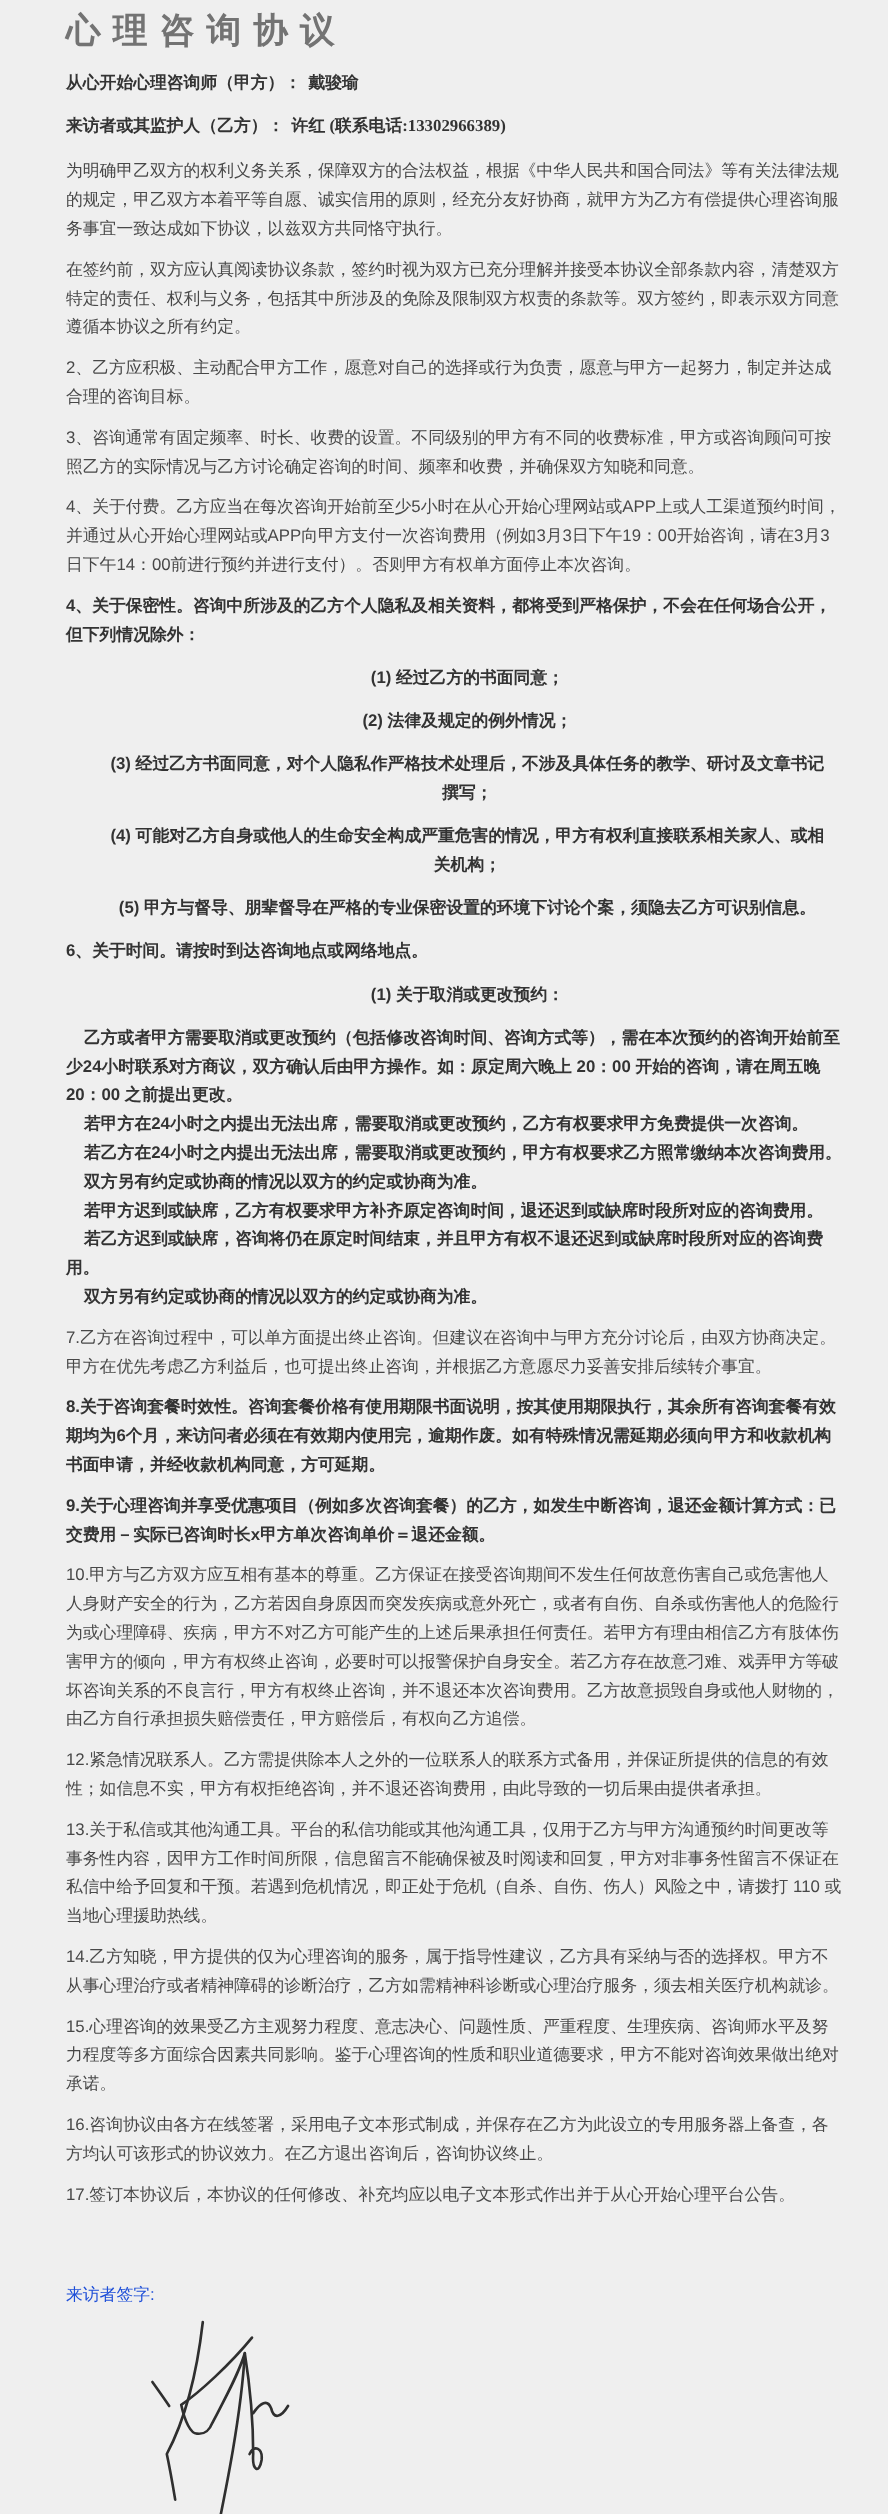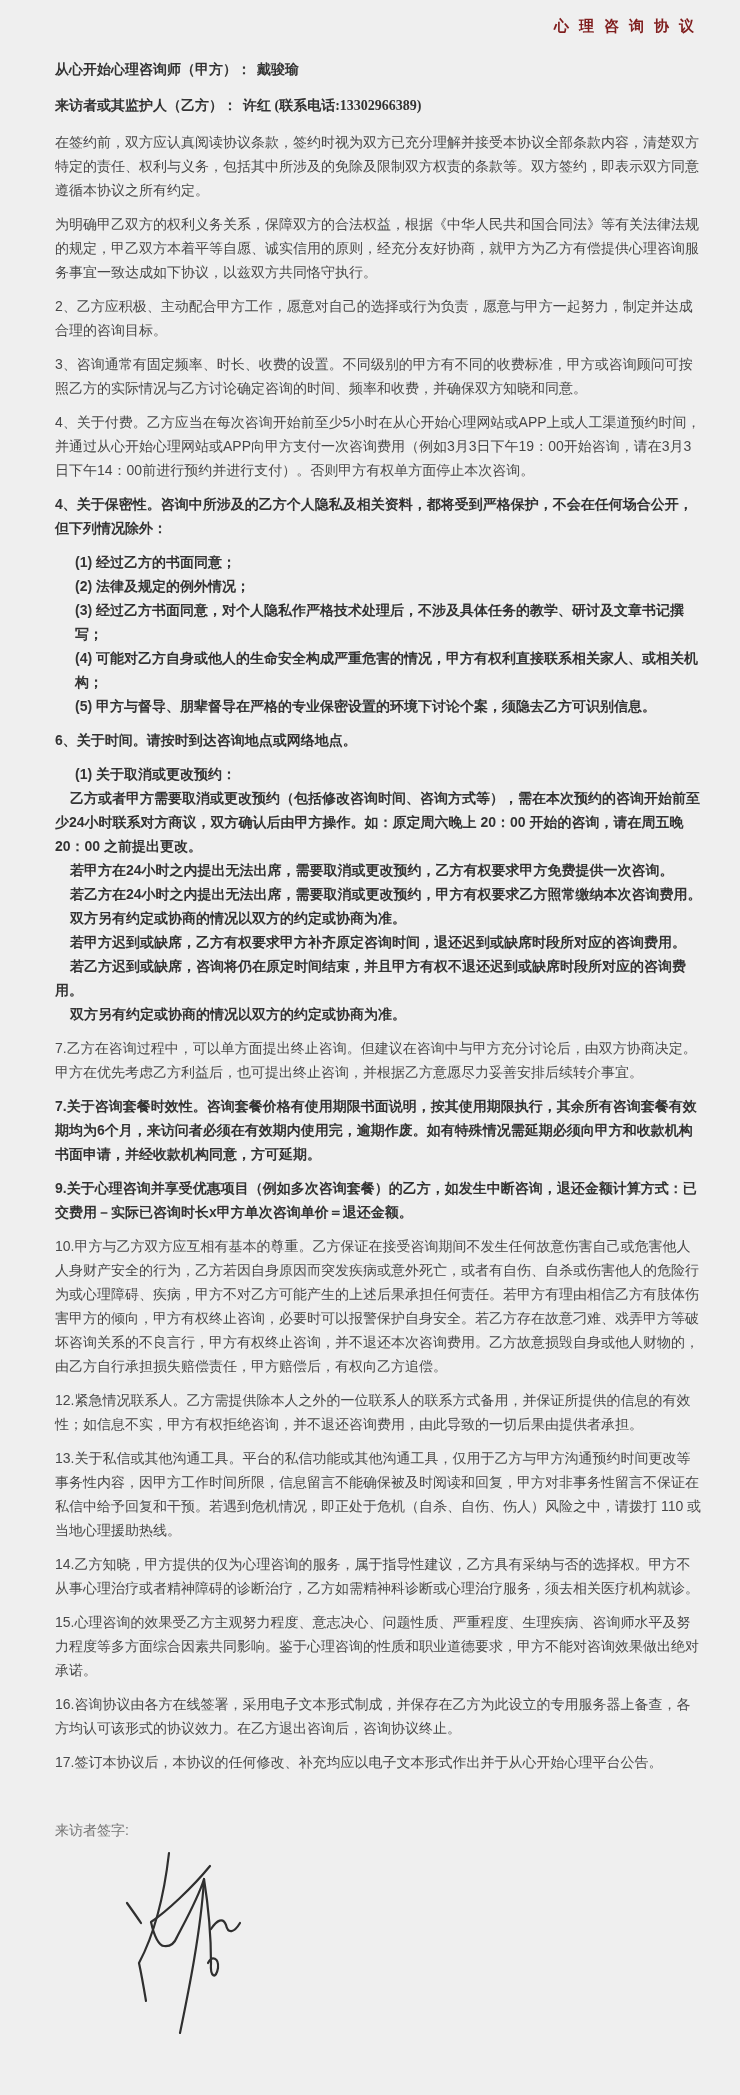--- a/index.html
+++ b/index.html
@@ -15,51 +15,52 @@
     box-sizing: border-box;
     width: 740px;
     min-height: 2095px;
     padding: 6px 36px 26px 55px;
     color: #484848;
     font-size: 14px;
     line-height: 24px;
   }
   h1.title {
     margin: 8px 0 20px 0;
-    text-align: right;
-    font-size: 15px;
+    text-align: left;
+    font-size: 29px;
     letter-spacing: 10px;
     font-weight: 700;
-    color: #7f1d1d;
+    color: #737373;
   }
   p.party {
     margin: 12px 0;
     font-weight: 700;
     color: #333333;
     font-family: Liberation Serif, serif;
   }
   p.party .party-value { margin-left: 6px; }
   #agreement-body p {
     margin: 10px 0;
   }
   #agreement-body p.item {
-    margin: 0;
+    margin: 12px;
     padding-left: 20px;
+    text-align: center;
   }
   #agreement-body p.sub {
     margin: 0;
     text-indent: 15px;
   }
   #agreement-body p.bold {
     font-weight: 700;
     color: #333333;
   }
   .sig-label {
-    margin-top: 44px;
-    color: #737373;
+    margin-top: 60px;
+    color: #1d4ed8;
   }
   svg.signature {
     display: block;
     margin: 4px 0 0 56px;
   }
   svg.signature path {
     fill: none;
     stroke: #2f2f2f;
     stroke-width: 2.2;
     stroke-linecap: round;
@@ -71,42 +72,42 @@
 
 <div class="doc">
 
   <h1 class="title">心理咨询协议</h1>
 
   <p class="party"><span>从心开始心理咨询师（甲方）：</span><span class="party-value">戴骏瑜</span></p>
 
   <p class="party"><span>来访者或其监护人（乙方）：</span><span class="party-value">许红 (联系电话:13302966389)</span></p>
 
   <div id="agreement-body">
+      <p class="">为明确甲乙双方的权利义务关系，保障双方的合法权益，根据《中华人民共和国合同法》等有关法律法规的规定，甲乙双方本着平等自愿、诚实信用的原则，经充分友好协商，就甲方为乙方有偿提供心理咨询服务事宜一致达成如下协议，以兹双方共同恪守执行。</p>
       <p class="">在签约前，双方应认真阅读协议条款，签约时视为双方已充分理解并接受本协议全部条款内容，清楚双方特定的责任、权利与义务，包括其中所涉及的免除及限制双方权责的条款等。双方签约，即表示双方同意遵循本协议之所有约定。</p>
-      <p class="">为明确甲乙双方的权利义务关系，保障双方的合法权益，根据《中华人民共和国合同法》等有关法律法规的规定，甲乙双方本着平等自愿、诚实信用的原则，经充分友好协商，就甲方为乙方有偿提供心理咨询服务事宜一致达成如下协议，以兹双方共同恪守执行。</p>
       <p class="">2、乙方应积极、主动配合甲方工作，愿意对自己的选择或行为负责，愿意与甲方一起努力，制定并达成合理的咨询目标。</p>
       <p class="">3、咨询通常有固定频率、时长、收费的设置。不同级别的甲方有不同的收费标准，甲方或咨询顾问可按照乙方的实际情况与乙方讨论确定咨询的时间、频率和收费，并确保双方知晓和同意。</p>
       <p class="">4、关于付费。乙方应当在每次咨询开始前至少5小时在从心开始心理网站或APP上或人工渠道预约时间，并通过从心开始心理网站或APP向甲方支付一次咨询费用（例如3月3日下午19：00开始咨询，请在3月3日下午14：00前进行预约并进行支付）。否则甲方有权单方面停止本次咨询。</p>
       <p class="bold ">4、关于保密性。咨询中所涉及的乙方个人隐私及相关资料，都将受到严格保护，不会在任何场合公开，但下列情况除外：</p>
       <p class="bold item">(1) 经过乙方的书面同意；</p>
       <p class="bold item">(2) 法律及规定的例外情况；</p>
       <p class="bold item">(3) 经过乙方书面同意，对个人隐私作严格技术处理后，不涉及具体任务的教学、研讨及文章书记撰写；</p>
       <p class="bold item">(4) 可能对乙方自身或他人的生命安全构成严重危害的情况，甲方有权利直接联系相关家人、或相关机构；</p>
       <p class="bold item">(5) 甲方与督导、朋辈督导在严格的专业保密设置的环境下讨论个案，须隐去乙方可识别信息。</p>
       <p class="bold ">6、关于时间。请按时到达咨询地点或网络地点。</p>
       <p class="bold item">(1) 关于取消或更改预约：</p>
       <p class="bold sub">乙方或者甲方需要取消或更改预约（包括修改咨询时间、咨询方式等），需在本次预约的咨询开始前至少24小时联系对方商议，双方确认后由甲方操作。如：原定周六晚上 20：00 开始的咨询，请在周五晚 20：00 之前提出更改。</p>
       <p class="bold sub">若甲方在24小时之内提出无法出席，需要取消或更改预约，乙方有权要求甲方免费提供一次咨询。</p>
       <p class="bold sub">若乙方在24小时之内提出无法出席，需要取消或更改预约，甲方有权要求乙方照常缴纳本次咨询费用。</p>
       <p class="bold sub">双方另有约定或协商的情况以双方的约定或协商为准。</p>
       <p class="bold sub">若甲方迟到或缺席，乙方有权要求甲方补齐原定咨询时间，退还迟到或缺席时段所对应的咨询费用。</p>
       <p class="bold sub">若乙方迟到或缺席，咨询将仍在原定时间结束，并且甲方有权不退还迟到或缺席时段所对应的咨询费用。</p>
       <p class="bold sub">双方另有约定或协商的情况以双方的约定或协商为准。</p>
       <p class="">7.乙方在咨询过程中，可以单方面提出终止咨询。但建议在咨询中与甲方充分讨论后，由双方协商决定。甲方在优先考虑乙方利益后，也可提出终止咨询，并根据乙方意愿尽力妥善安排后续转介事宜。</p>
-      <p class="bold ">7.关于咨询套餐时效性。咨询套餐价格有使用期限书面说明，按其使用期限执行，其余所有咨询套餐有效期均为6个月，来访问者必须在有效期内使用完，逾期作废。如有特殊情况需延期必须向甲方和收款机构书面申请，并经收款机构同意，方可延期。</p>
+      <p class="bold ">8.关于咨询套餐时效性。咨询套餐价格有使用期限书面说明，按其使用期限执行，其余所有咨询套餐有效期均为6个月，来访问者必须在有效期内使用完，逾期作废。如有特殊情况需延期必须向甲方和收款机构书面申请，并经收款机构同意，方可延期。</p>
       <p class="bold ">9.关于心理咨询并享受优惠项目（例如多次咨询套餐）的乙方，如发生中断咨询，退还金额计算方式：已交费用－实际已咨询时长x甲方单次咨询单价＝退还金额。</p>
       <p class="">10.甲方与乙方双方应互相有基本的尊重。乙方保证在接受咨询期间不发生任何故意伤害自己或危害他人人身财产安全的行为，乙方若因自身原因而突发疾病或意外死亡，或者有自伤、自杀或伤害他人的危险行为或心理障碍、疾病，甲方不对乙方可能产生的上述后果承担任何责任。若甲方有理由相信乙方有肢体伤害甲方的倾向，甲方有权终止咨询，必要时可以报警保护自身安全。若乙方存在故意刁难、戏弄甲方等破坏咨询关系的不良言行，甲方有权终止咨询，并不退还本次咨询费用。乙方故意损毁自身或他人财物的，由乙方自行承担损失赔偿责任，甲方赔偿后，有权向乙方追偿。</p>
       <p class="">12.紧急情况联系人。乙方需提供除本人之外的一位联系人的联系方式备用，并保证所提供的信息的有效性；如信息不实，甲方有权拒绝咨询，并不退还咨询费用，由此导致的一切后果由提供者承担。</p>
       <p class="">13.关于私信或其他沟通工具。平台的私信功能或其他沟通工具，仅用于乙方与甲方沟通预约时间更改等事务性内容，因甲方工作时间所限，信息留言不能确保被及时阅读和回复，甲方对非事务性留言不保证在私信中给予回复和干预。若遇到危机情况，即正处于危机（自杀、自伤、伤人）风险之中，请拨打 110 或当地心理援助热线。</p>
       <p class="">14.乙方知晓，甲方提供的仅为心理咨询的服务，属于指导性建议，乙方具有采纳与否的选择权。甲方不从事心理治疗或者精神障碍的诊断治疗，乙方如需精神科诊断或心理治疗服务，须去相关医疗机构就诊。</p>
       <p class="">15.心理咨询的效果受乙方主观努力程度、意志决心、问题性质、严重程度、生理疾病、咨询师水平及努力程度等多方面综合因素共同影响。鉴于心理咨询的性质和职业道德要求，甲方不能对咨询效果做出绝对承诺。</p>
       <p class="">16.咨询协议由各方在线签署，采用电子文本形式制成，并保存在乙方为此设立的专用服务器上备查，各方均认可该形式的协议效力。在乙方退出咨询后，咨询协议终止。</p>
       <p class="">17.签订本协议后，本协议的任何修改、补充均应以电子文本形式作出并于从心开始心理平台公告。</p>
     </div>
 

